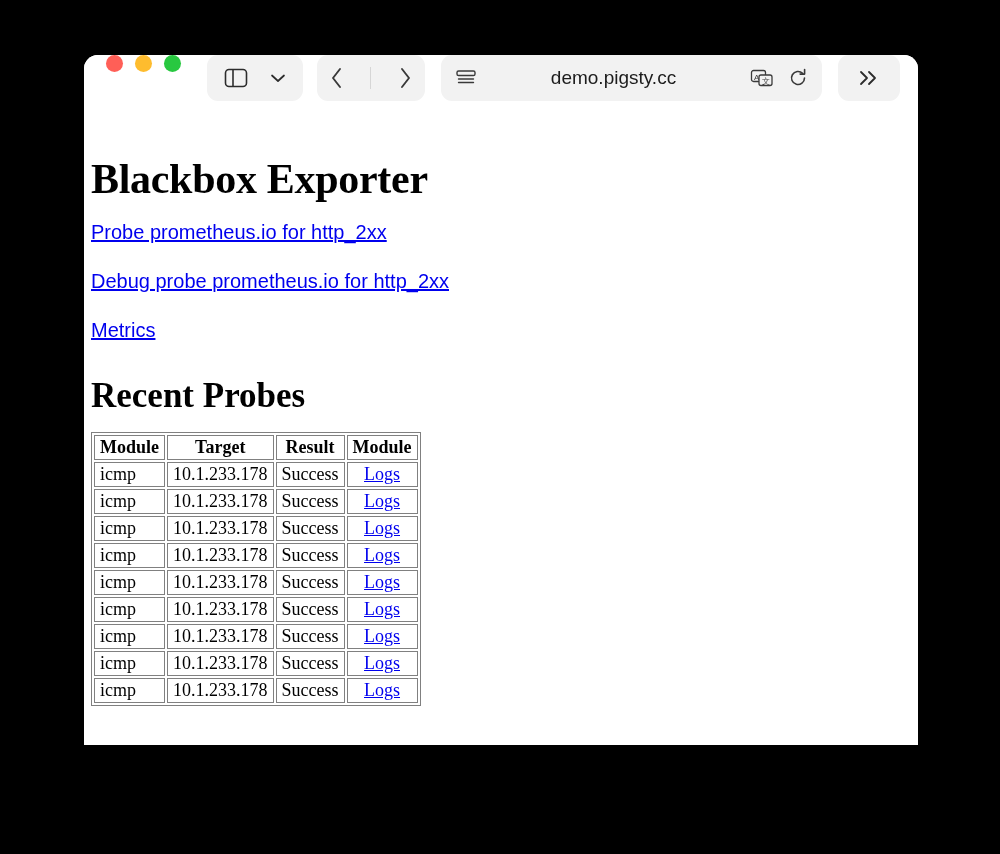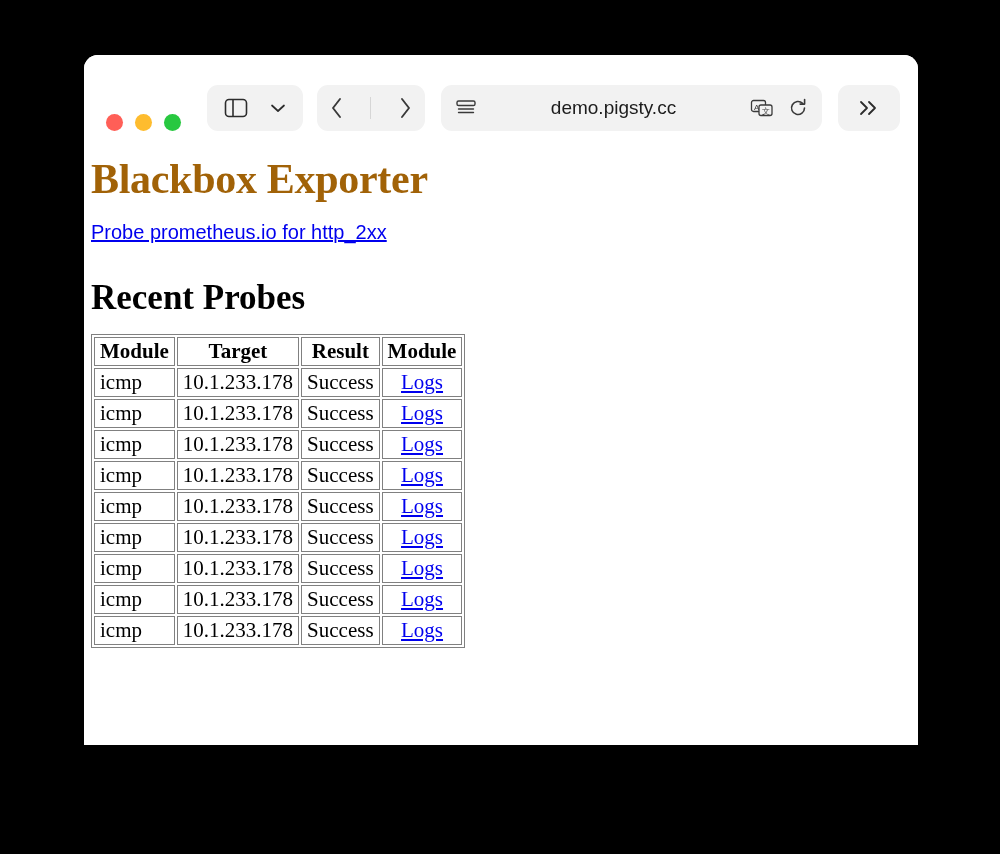--- a/index.html
+++ b/index.html
@@ -24,21 +24,21 @@
     border-radius: 14px 14px 0 0;
     overflow: hidden;
     box-shadow: 0 0 0 0 rgba(0,0,0,0);
   }
 
   .toolbar {
     position: relative;
     height: 76px;
     background: #ffffff;
     display: flex;
-    align-items: flex-end;
+    align-items: flex-start;
     padding: 0 14px;
     box-sizing: border-box;
   }
 
   .traffic-lights {
     display: flex;
     align-items: center;
     gap: 12px;
     margin-left: 8px;
     margin-right: 26px;
@@ -130,21 +130,21 @@
     padding-left: 7px;
     padding-top: 2px;
     font-family: "Liberation Serif", serif;
   }
 
   h1.page-title {
     font-family: "Liberation Serif", serif;
     font-size: 42px;
     font-weight: bold;
     margin: 22px 0 18px 0;
-    color: #a16207;
+    color: #000000;
     letter-spacing: -0.3px;
   }
 
   .link-row {
     margin: 0 0 26px 0;
   }
   a.doc-link {
     font-family: Liberation Sans, sans-serif;
     font-size: 20px;
     color: #0000ee;
@@ -157,21 +157,21 @@
     font-weight: bold;
     margin: 34px 0 16px 0;
     color: #000000;
   }
 
   table.probe-table {
     border-collapse: separate;
     border-spacing: 2px;
     border: 1px solid #808080;
     font-family: "Liberation Serif", serif;
-    font-size: 21px;
+    font-size: 18px;
     background: #ffffff;
   }
   table.probe-table th {
     border: 1px solid #808080;
     padding: 1px 5px;
     font-weight: bold;
     text-align: center;
     white-space: nowrap;
   }
   table.probe-table td {
@@ -269,20 +269,26 @@
   </div>
 
   <div class="page">
     <div class="content">
 
       <h1 class="page-title">Blackbox Exporter</h1>
 
       <div class="link-row">
         <a class="doc-link" href="#">Probe prometheus.io for http_2xx</a>
       </div>
+      <div class="link-row">
+        <a class="doc-link" href="#">Debug probe prometheus.io for http_2xx</a>
+      </div>
+      <div class="link-row">
+        <a class="doc-link" href="#">Metrics</a>
+      </div>
 
       <h2 class="section-title">Recent Probes</h2>
 
       <table class="probe-table">
         <thead>
           <tr>
             <th>Module</th>
             <th>Target</th>
             <th>Result</th>
             <th>Module</th>

